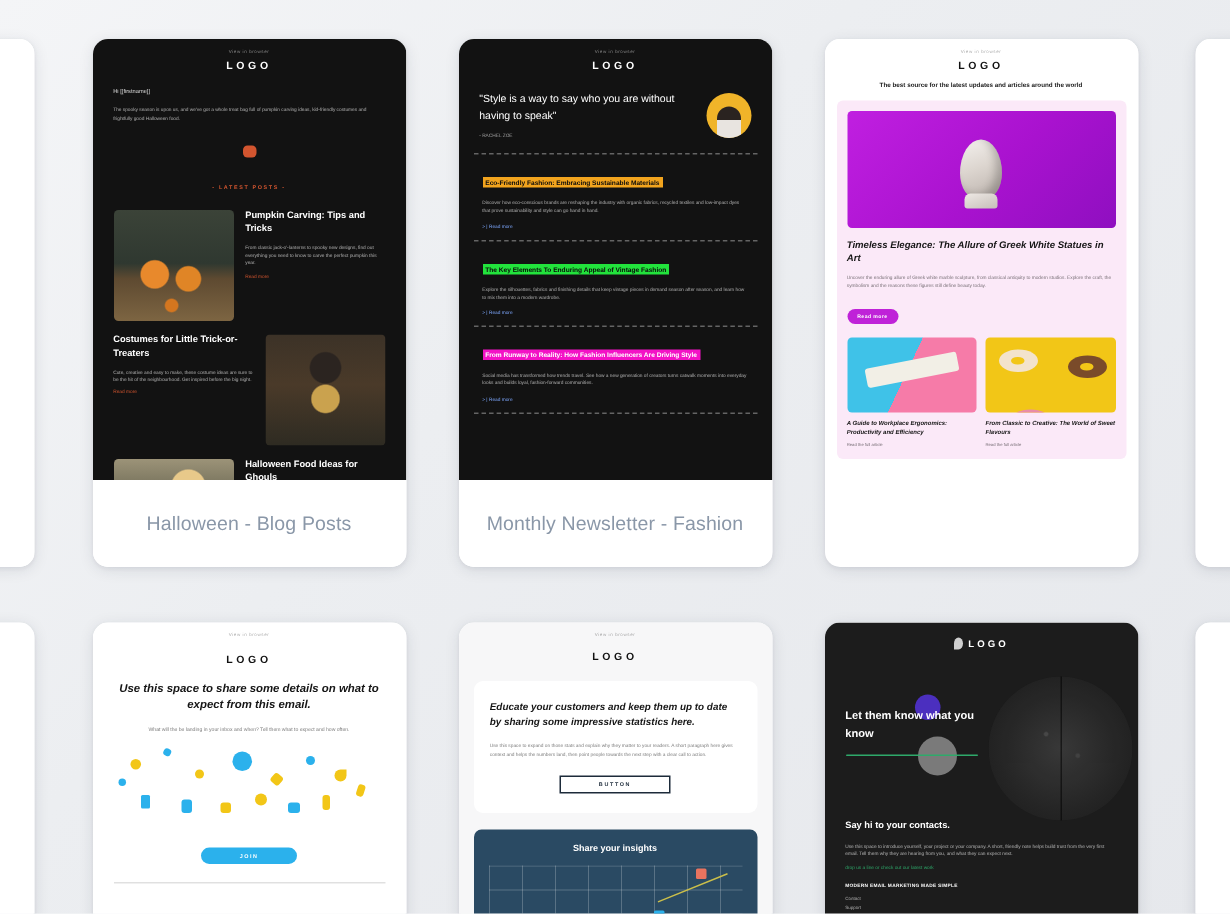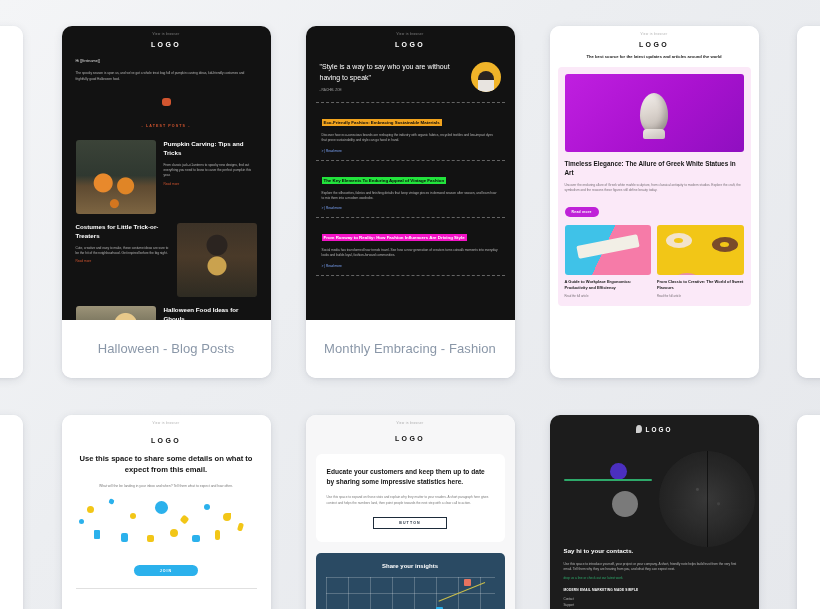--- a/index.html
+++ b/index.html
@@ -61,21 +61,21 @@
   }
   .logo.dk { color:#111; }
 
   .ln { height:2px; border-radius:1px; background: rgba(255,255,255,.26); margin:3px 0; }
   .ln.grn { background:#2ea96a; }
 
   .pad { padding: 0 14px; }
   .pad-s { padding: 0 10px; }
 
   h4.hd { font-size:6.2px; color:#fff; line-height:1.45; font-weight:700; }
-  h4.hd.dk { color:#151515; }
+  h4.hd.dk { color:#151515;font-style:italic; }
   p.bd { font-size:3.2px; color:rgba(255,255,255,.62); line-height:1.65; }
   p.bd.dk { color:rgba(0,0,0,.55); }
   .rm { font-size:3.2px; color:#d2552f; margin-top:3px; }
 
   .thumb { border-radius:3px; overflow:hidden; position:relative; }
 
   
   .img-pumpkin {
     background:
       radial-gradient(circle at 34% 58%, #e8892c 0 9px, transparent 10px),
@@ -303,21 +303,21 @@
               <div style="padding:0 6px;">
                 <span class="hl hl-pink" style="color:#fff;">From Runway to Reality: How Fashion Influencers Are Driving Style</span>
                 <p class="bd" style="margin-top:5px;">Social media has transformed how trends travel. See how a new generation of creators turns catwalk moments into everyday looks and builds loyal, fashion-forward communities.</p>
                 <div style="font-size:3.2px;color:#7ea8ff;margin-top:5px;">&gt; | Read more</div>
               </div>
             </div>
           </div>
         </div>
       </div>
       <div class="caption">
-        <span>Monthly Embracing - Fashion</span>
+        <span>Monthly Newsletter - Fashion</span>
       </div>
     </div>
 
     <div class="card card-tall">
       <div class="preview">
         <div class="mini light">
           <div class="tiny-pre dk">View in browser</div>
           <div class="logo dk">LOGO</div>
           <div class="pad" style="margin-top:5px;text-align:center;">
             <p class="bd dk" style="font-size:4.2px;font-weight:700;color:#1b1b1b;line-height:1.7;">The best source for the latest updates and articles around the world</p>
@@ -436,20 +436,21 @@
           <div style="display:flex;align-items:center;justify-content:center;gap:4px;padding-top:10px;">
             <span style="width:6px;height:8px;border-radius:50% 50% 50% 0;background:#cfcfcf;display:inline-block;"></span>
             <span style="font-weight:700;letter-spacing:2px;font-size:6.4px;color:#fff;">LOGO</span>
           </div>
 
           <div style="position:relative;height:108px;margin-top:4px;">
             <div class="brain"></div>
             <div class="blob-purple"></div>
             <div class="blob-grey"></div>
             <div style="position:absolute;left:14px;top:34px;width:105px;">
+              <h4 class="hd" style="font-size:7.4px;line-height:1.6;">Let them know what you know</h4>
               <div class="ln grn" style="width:88px;height:1.5px;margin-top:8px;"></div>
             </div>
           </div>
 
           <div class="pad" style="margin-top:2px;">
             <h4 class="hd" style="font-size:6.2px;">Say hi to your contacts.</h4>
             <p class="bd" style="margin-top:6px;">Use this space to introduce yourself, your project or your company. A short, friendly note helps build trust from the very first email. Tell them why they are hearing from you, and what they can expect next.</p>
             <div style="font-size:3.2px;color:#2ea96a;margin-top:3px;">drop us a line or check out our latest work</div>
             <div style="font-size:3.2px;color:#fff;font-weight:700;margin-top:8px;letter-spacing:.2px;">MODERN EMAIL MARKETING MADE SIMPLE</div>
             <div style="margin-top:5px;">

